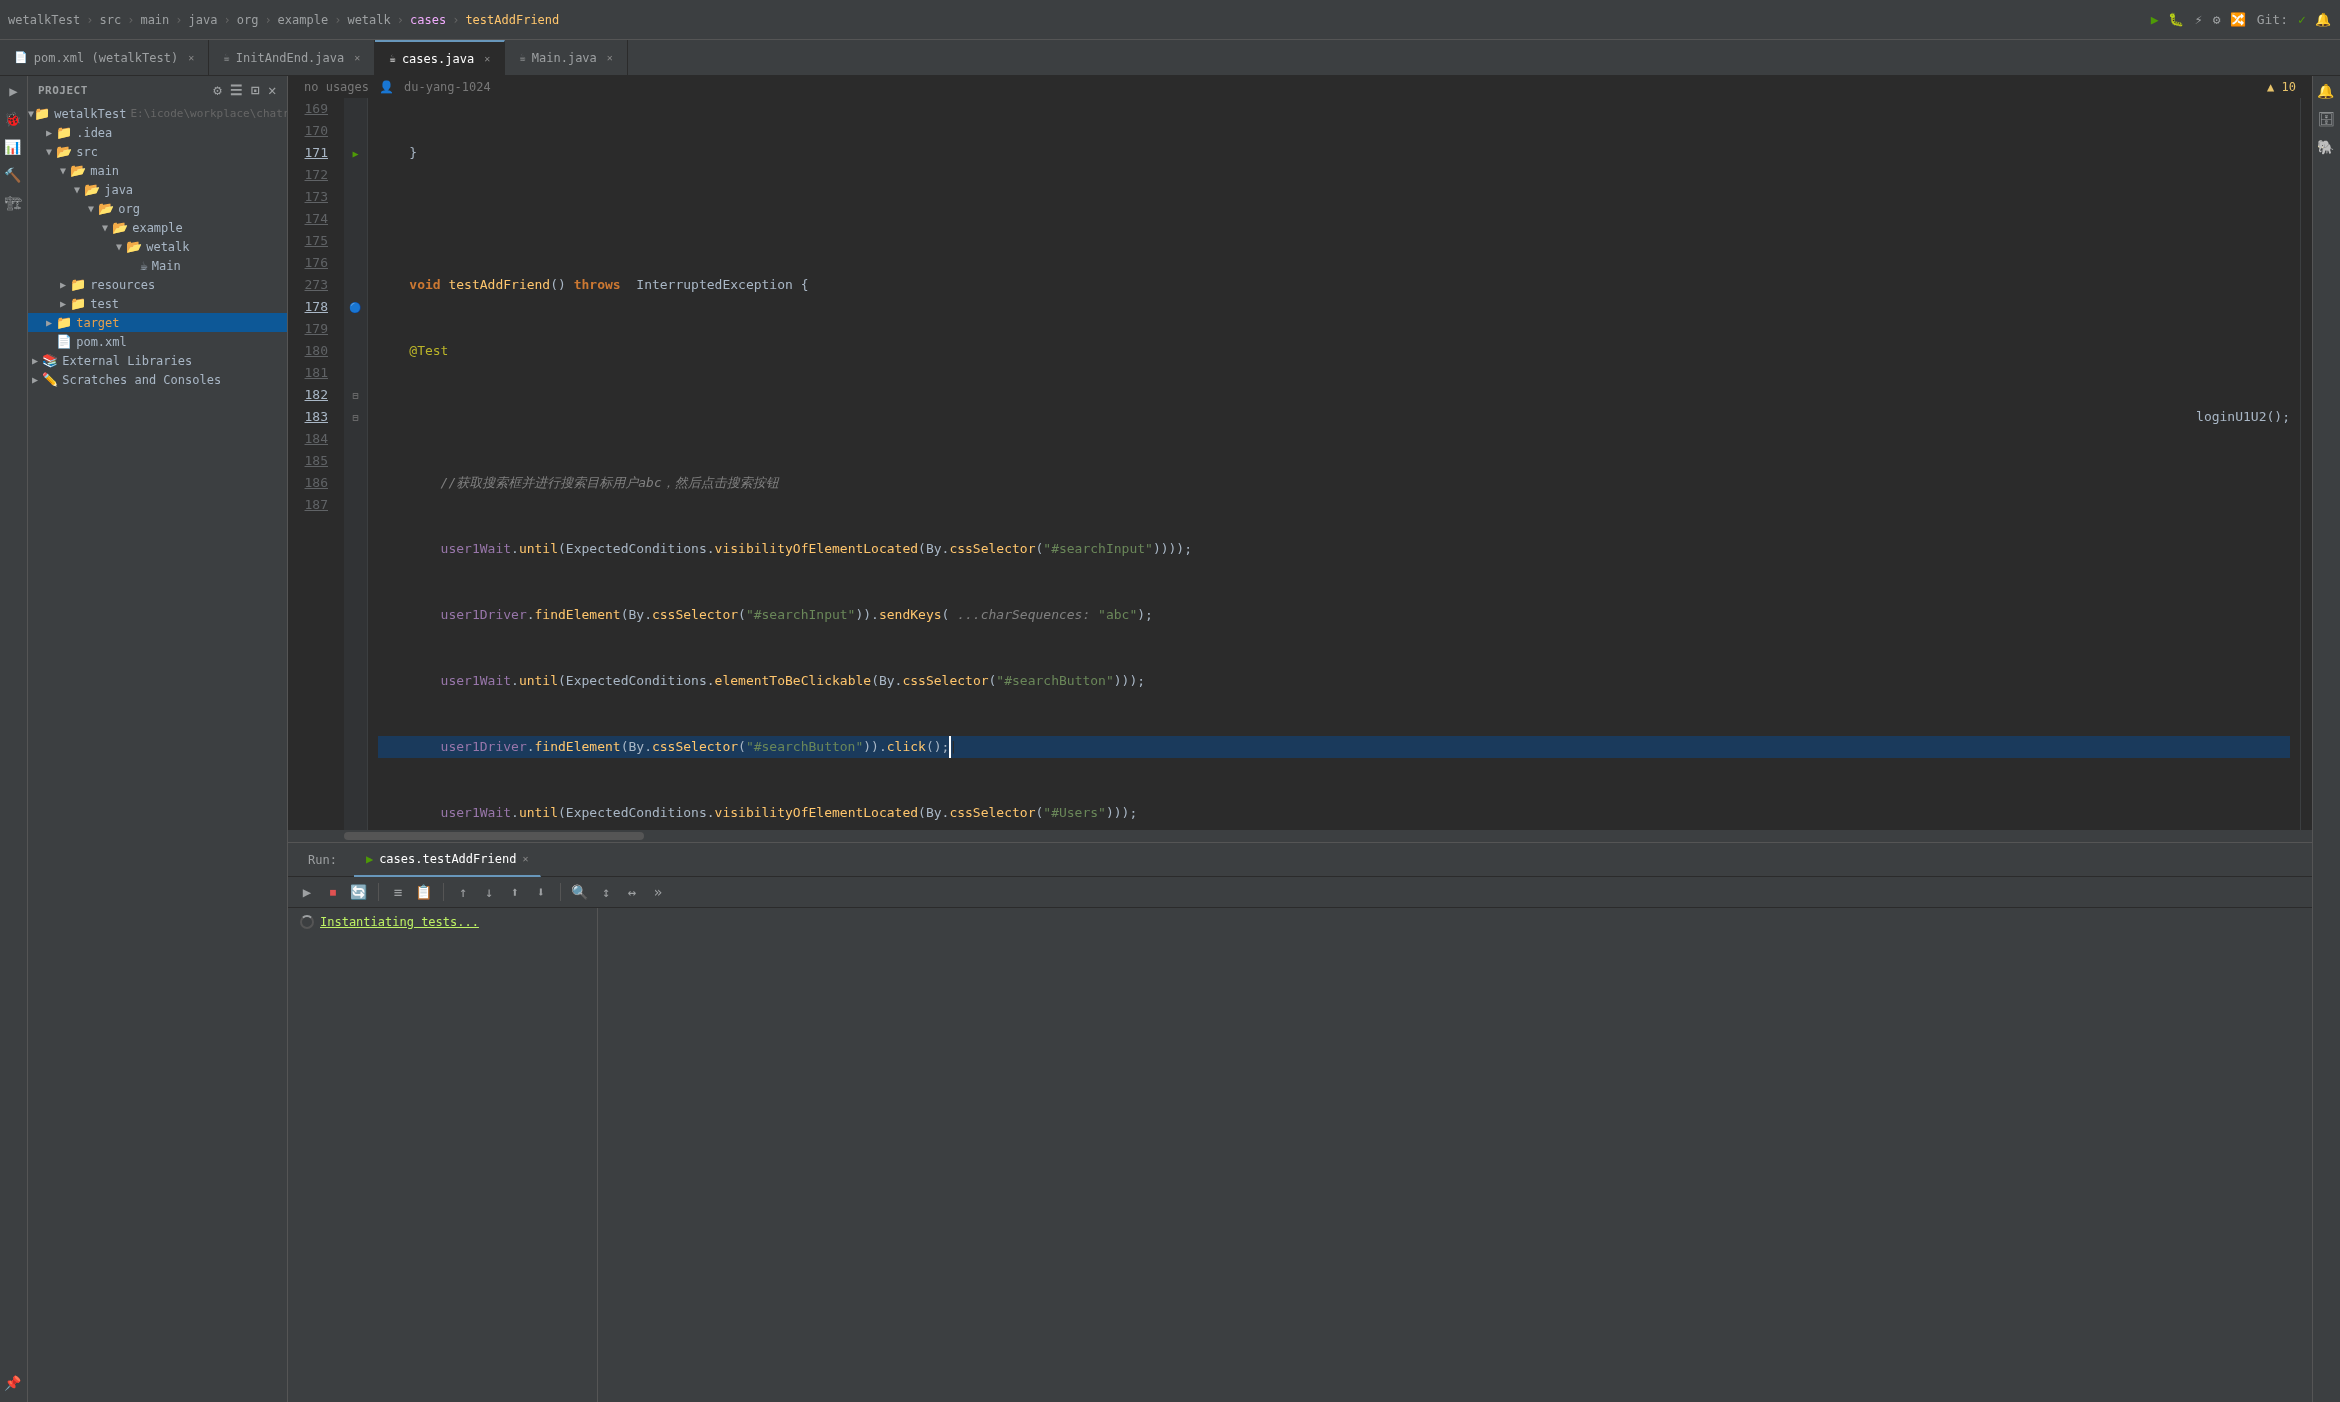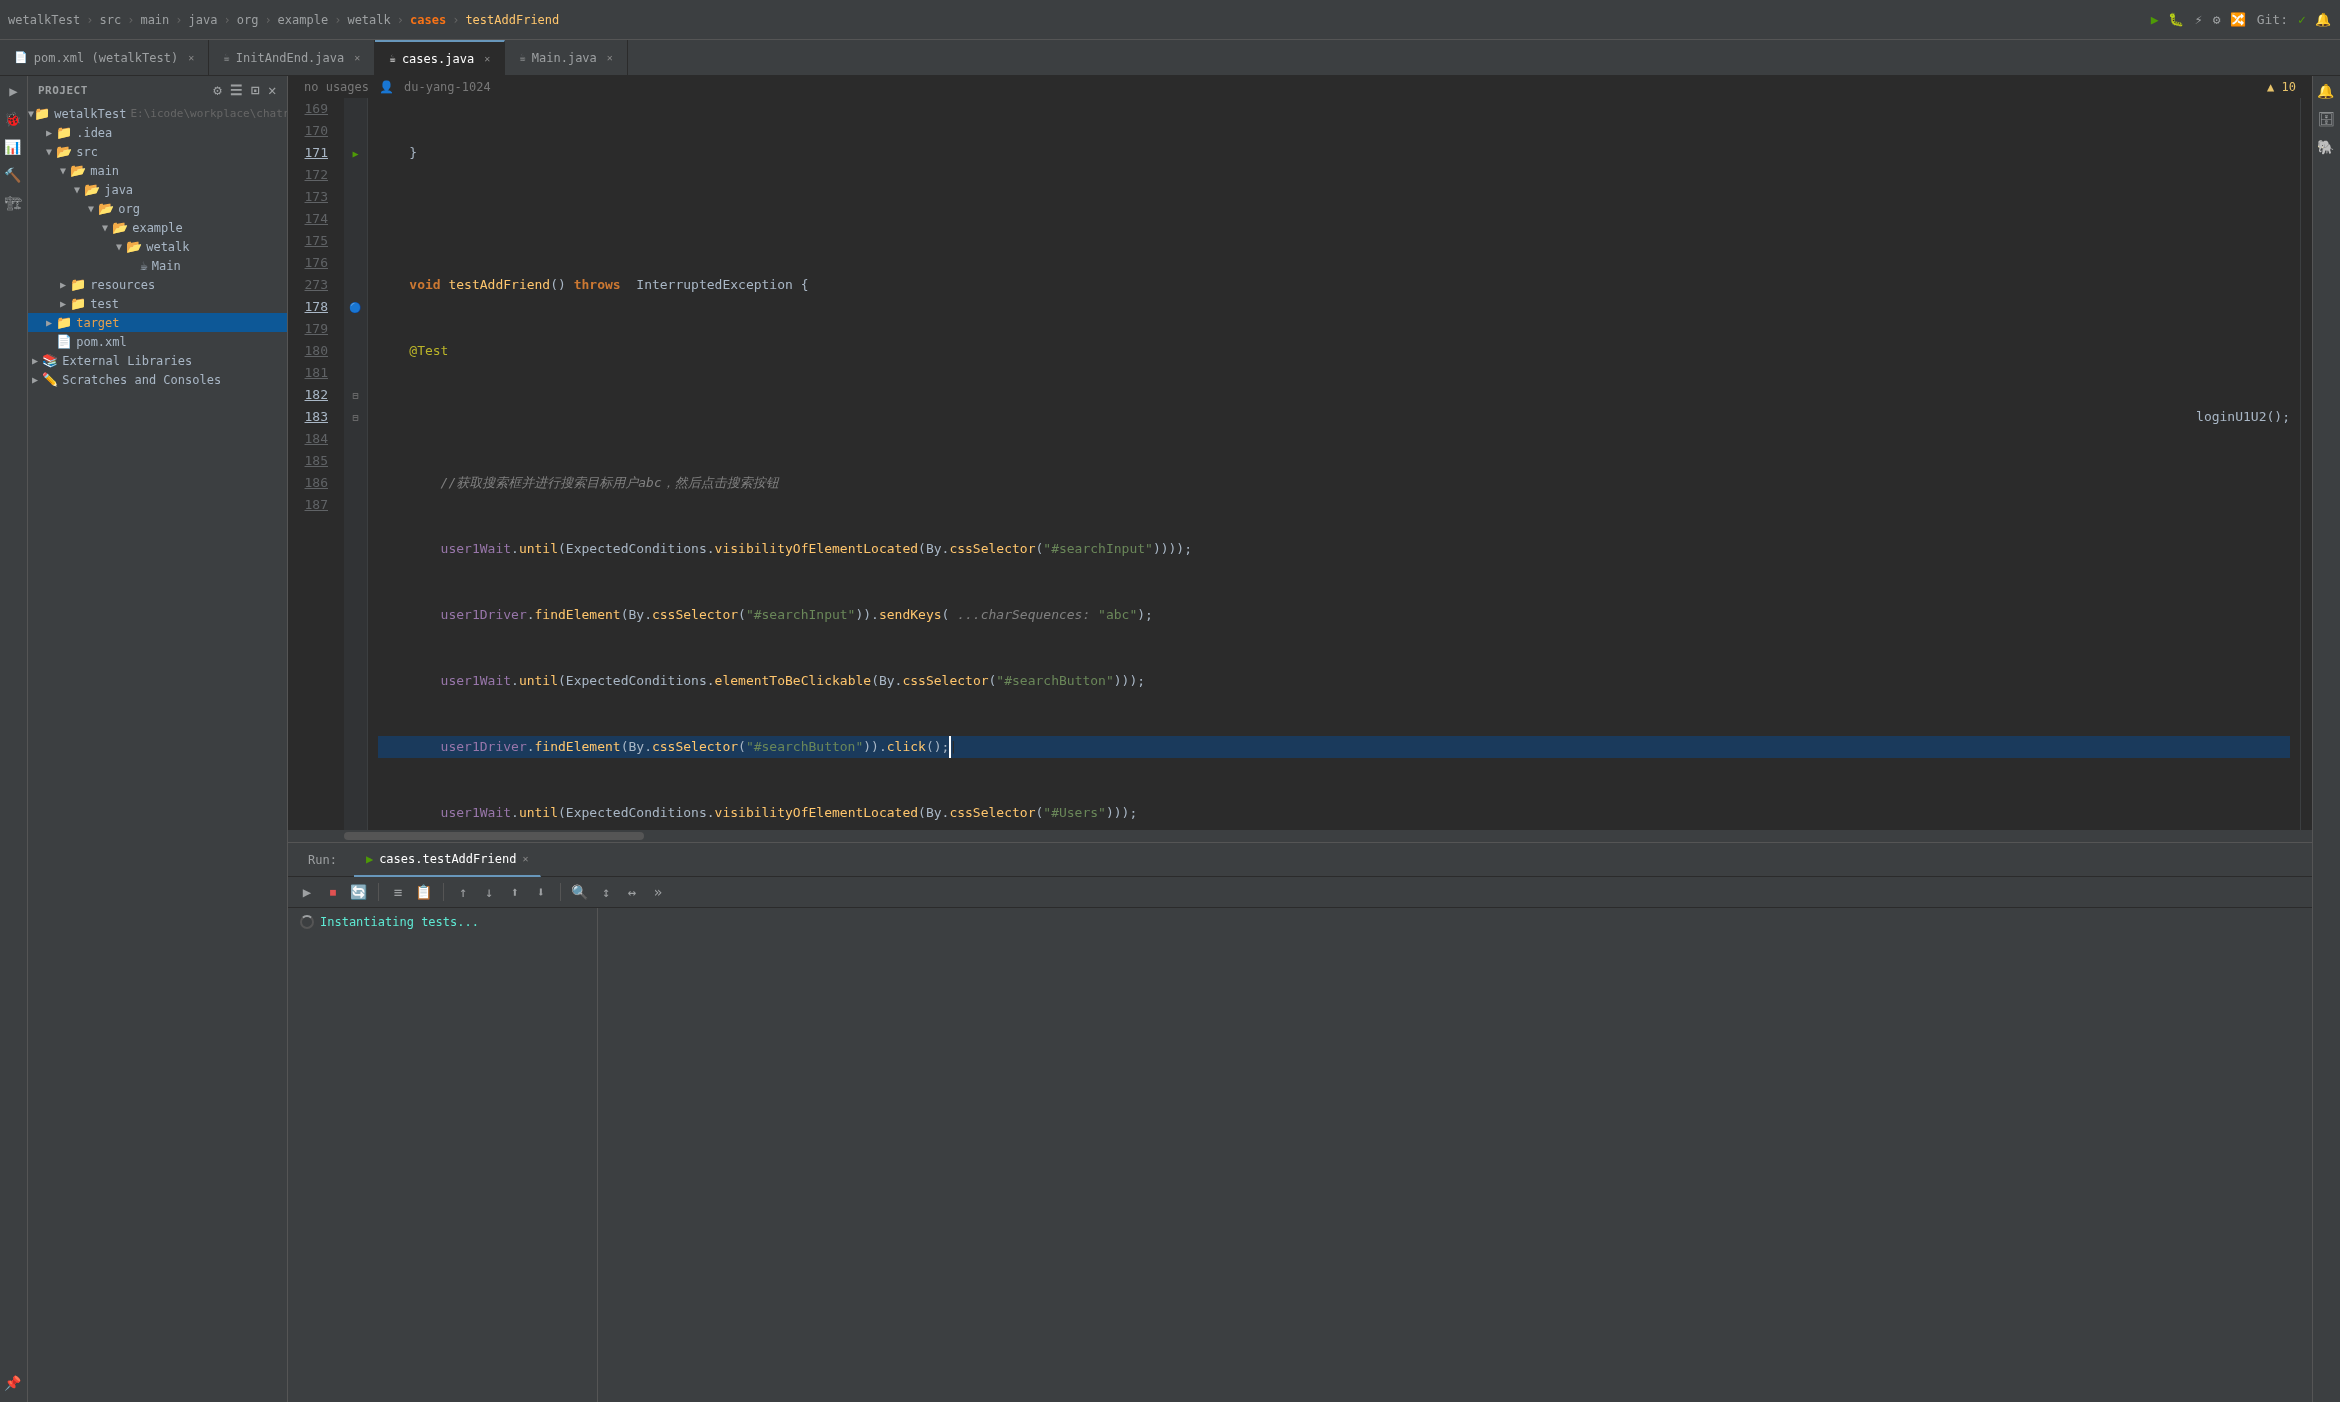--- a/index.html
+++ b/index.html
@@ -245,22 +245,23 @@
       border-right: 1px solid #555;
       padding: 4px 8px;
       overflow: hidden;
     }
     .bottom-left-item {
       display: flex;
       align-items: center;
       gap: 6px;
       padding: 3px 4px;
       font-size: 12px;
-      color: #5eead4;
+      color: #bef264;
       cursor: pointer;
+      text-decoration: underline;
     }
     .bottom-right-content {
       flex: 1;
       padding: 8px 16px;
       color: #9da0a2;
       font-size: 12px;
     }
     .spinner {
       width: 14px;
       height: 14px;
@@ -319,21 +320,21 @@
     <span>main</span>
     <span class="sep">›</span>
     <span>java</span>
     <span class="sep">›</span>
     <span>org</span>
     <span class="sep">›</span>
     <span>example</span>
     <span class="sep">›</span>
     <span>wetalk</span>
     <span class="sep">›</span>
-    <span style="color:#f97316;font-weight:bold;">cases</span>
+    <span style="color:#f0abfc;">cases</span>
     <span class="sep">›</span>
     <span style="color:#ffc66d;">testAddFriend</span>
   </div>
   <div class="toolbar-icons">
     <span style="color:#4e9a06;">▶</span>
     <span style="color:#4e9a06;">🐛</span>
     <span>⚡</span>
     <span>⚙</span>
     <span>🔀</span>
     <span style="color:#9da0a2;">Git:</span>

